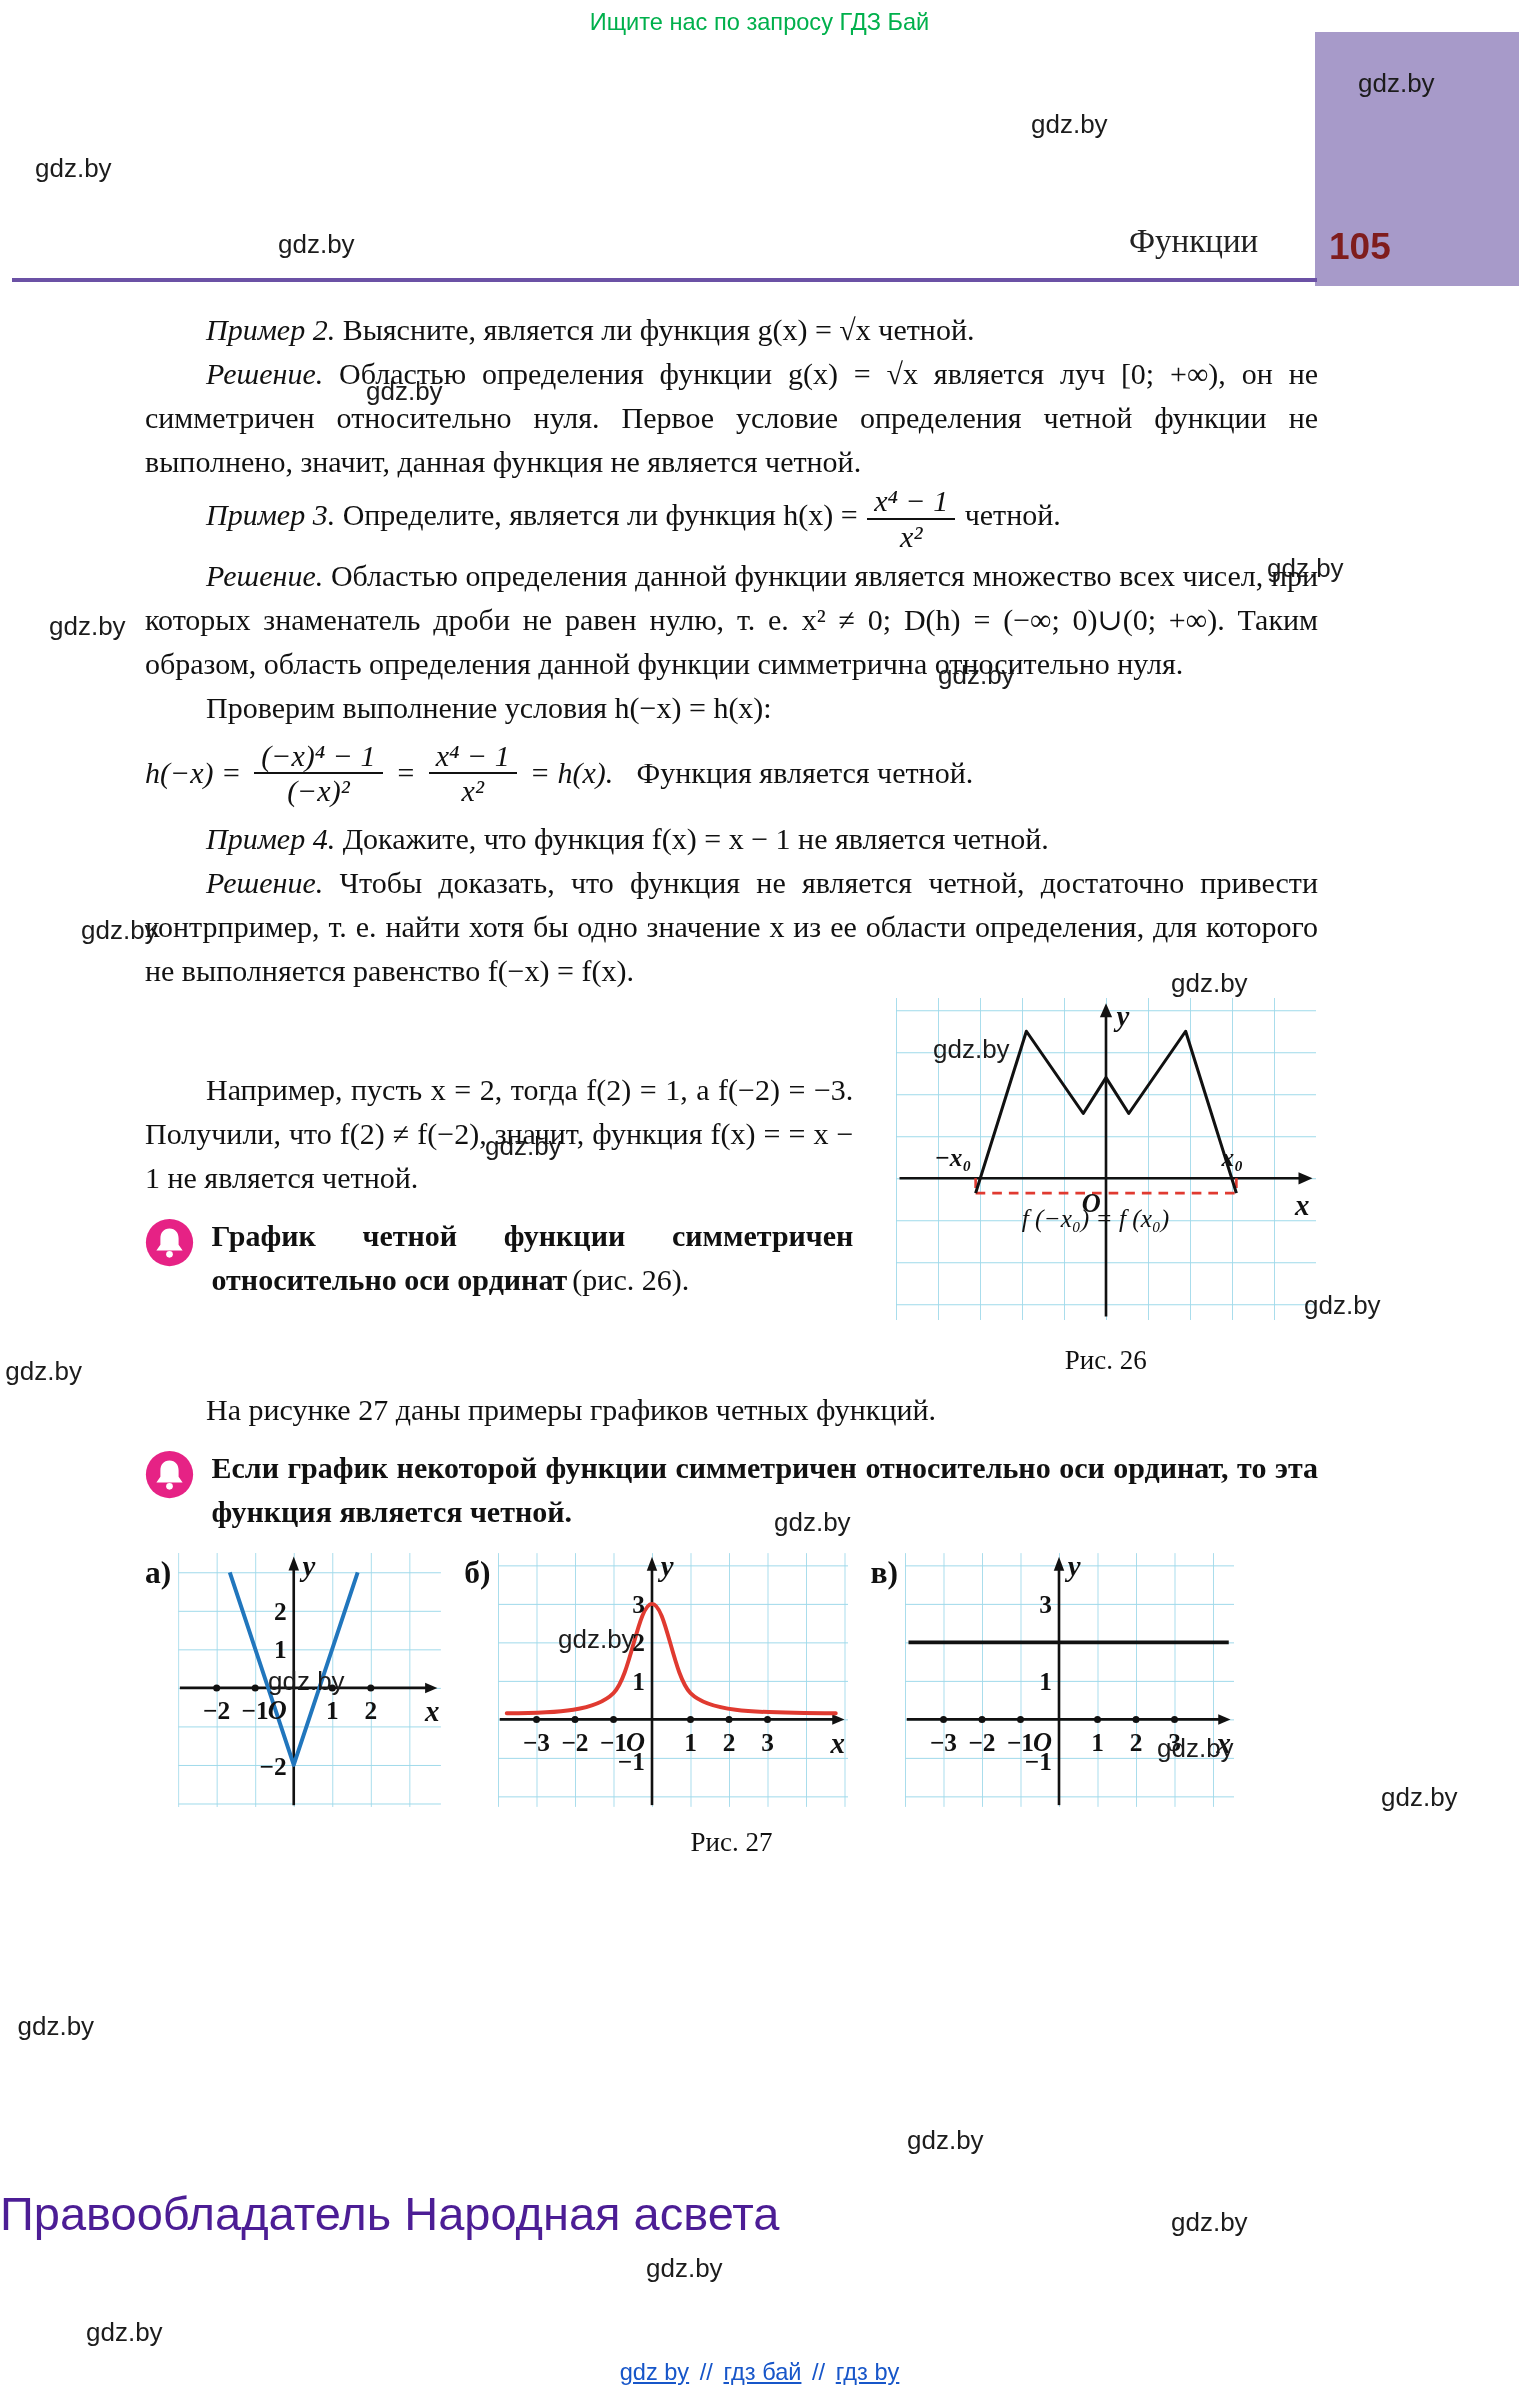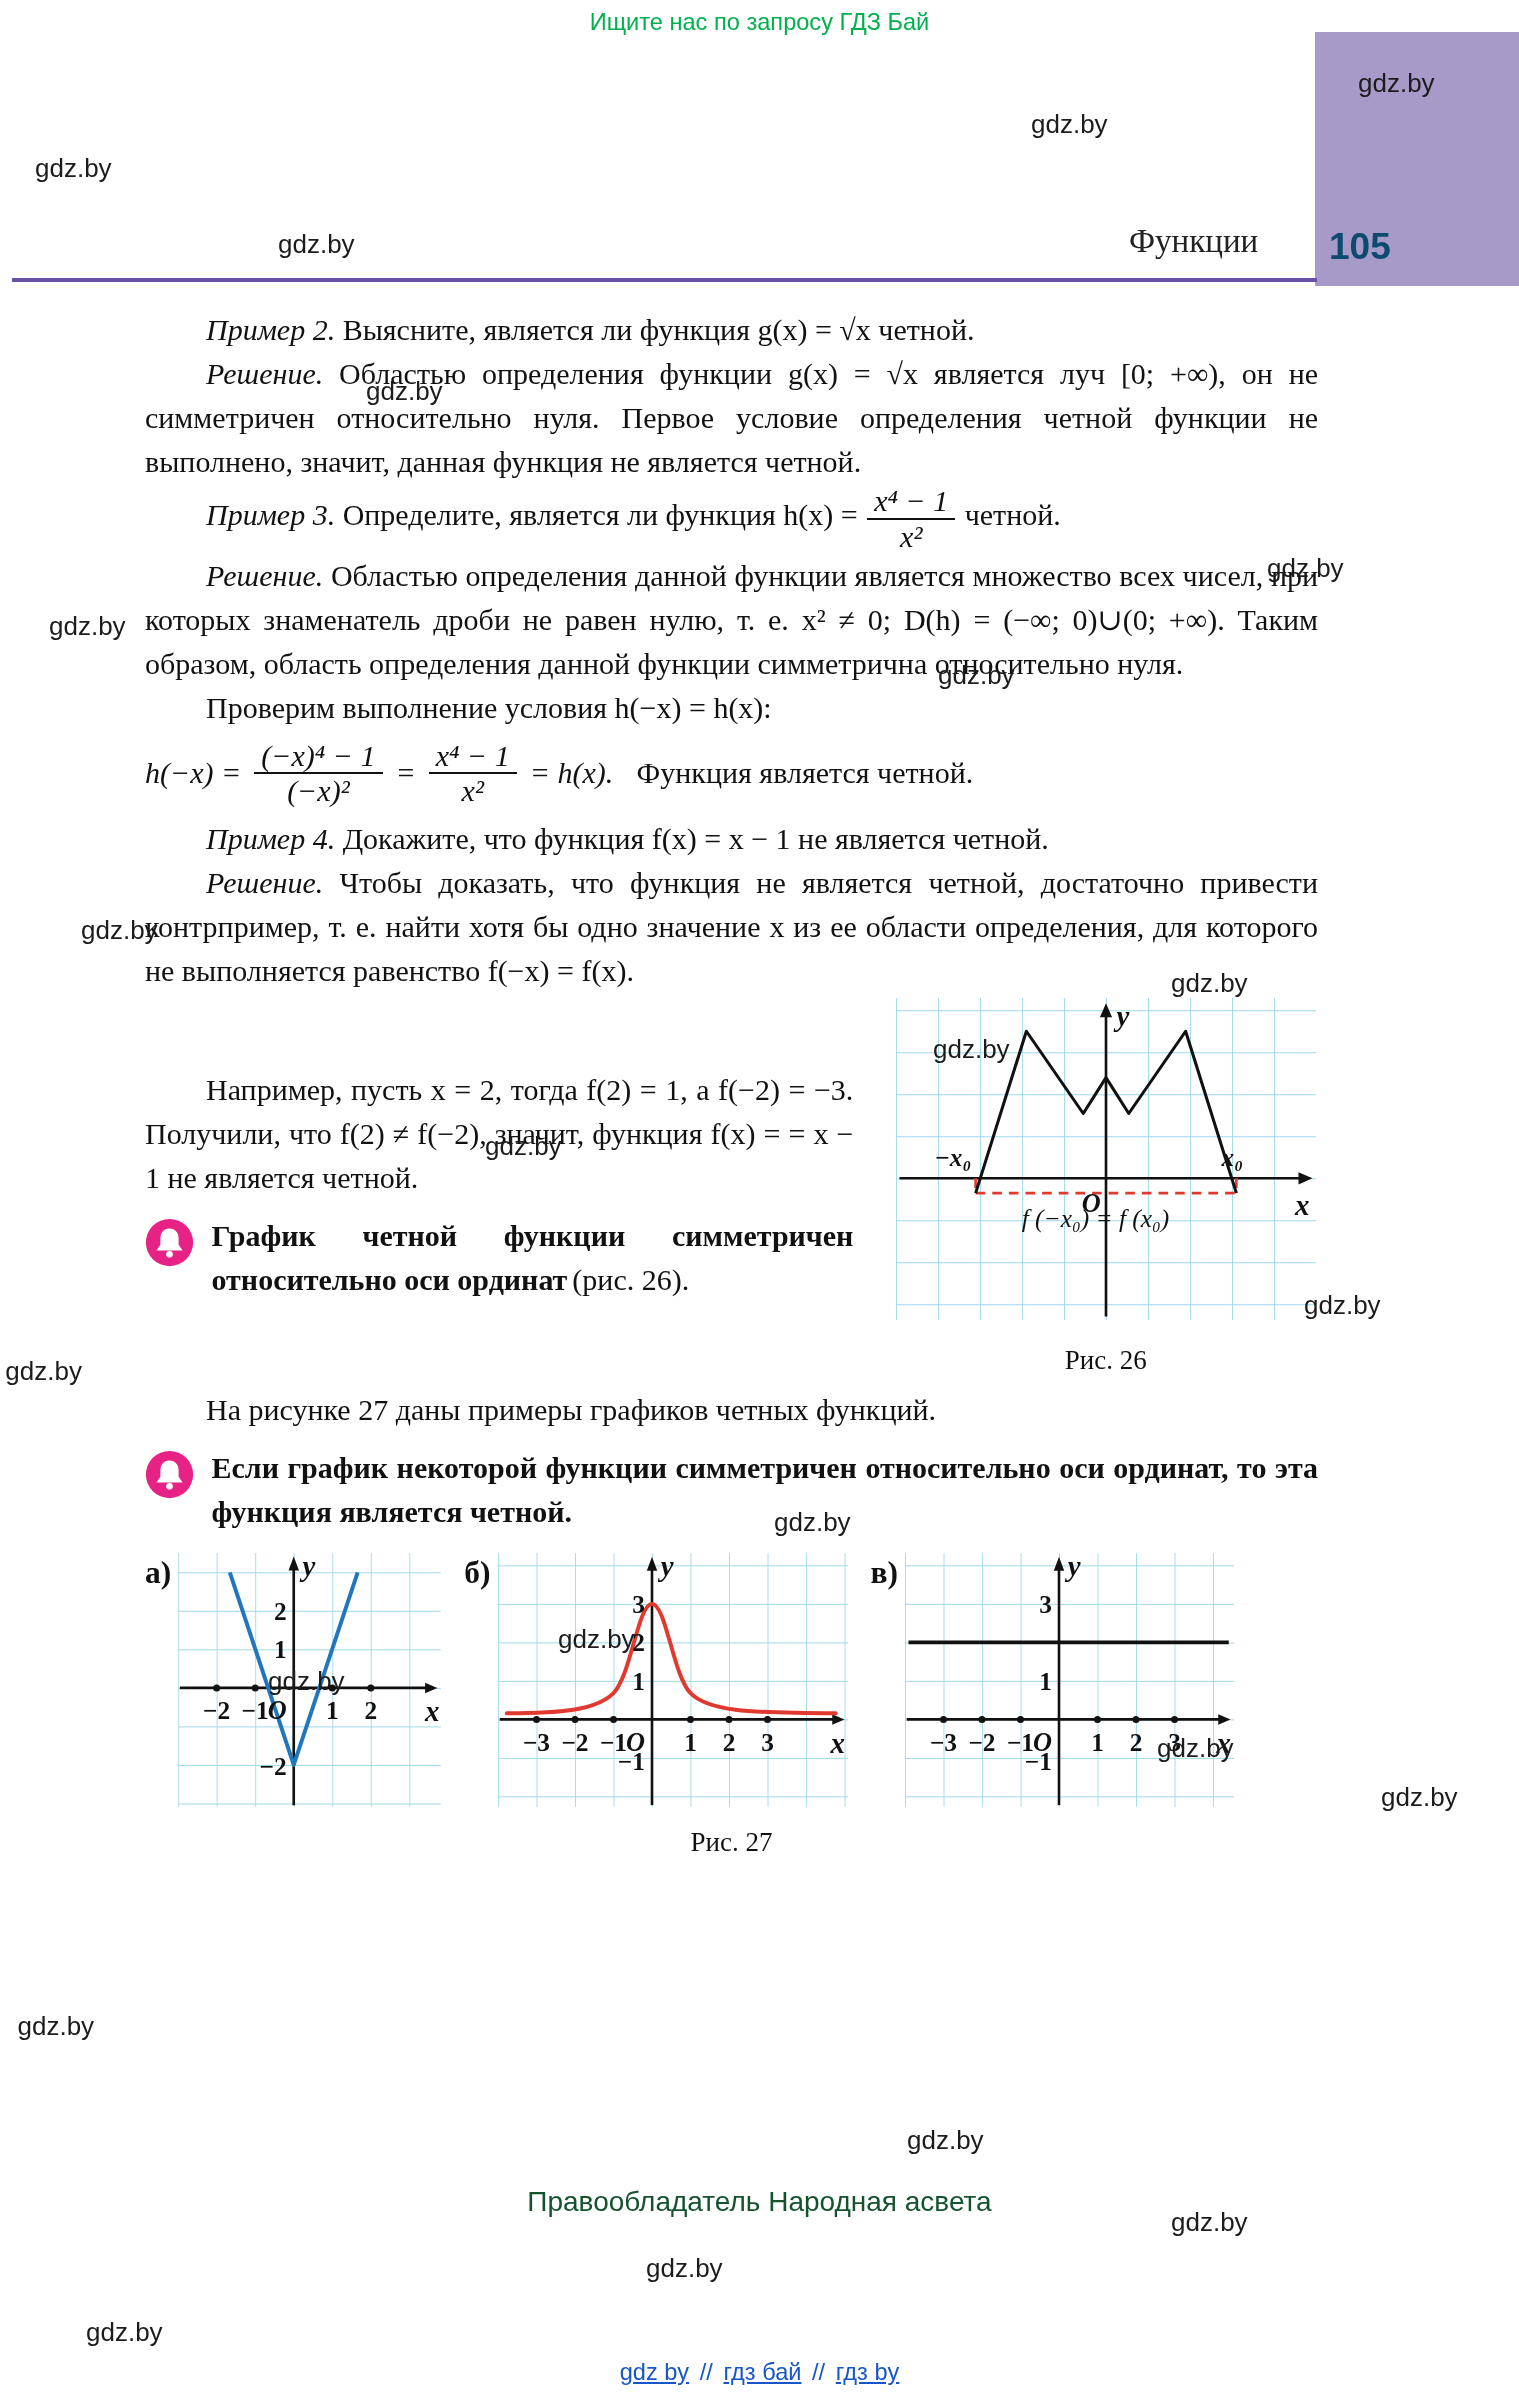--- a/index.html
+++ b/index.html
@@ -6,21 +6,21 @@
   .page{position:relative;width:1519px;height:2401px;background:#ffffff;overflow:hidden;
         font-family:"Liberation Serif","DejaVu Serif",serif;color:#111;}
 
   
   .banner{position:absolute;top:8.8px;left:0;width:100%;text-align:center;
           font-family:"Liberation Sans","DejaVu Sans",sans-serif;font-size:23.6px;color:#00b04c;}
 
   
   .purple-box{position:absolute;left:1315px;top:31.5px;width:204px;height:254px;background:#a79ac9;}
   .page-number{position:absolute;left:14px;bottom:17.5px;font-family:"Liberation Sans","DejaVu Sans",sans-serif;
-               font-size:37px;font-weight:bold;color:#0c4a6e;}
+               font-size:37px;font-weight:bold;color:#7f1d1d;}
   .header-title{position:absolute;top:223px;left:1129px;font-size:33px;color:#222;}
   .header-rule{position:absolute;left:12.3px;top:278px;width:1305px;height:4.4px;background:#6b51a5;}
 
   
   .wm{position:absolute;font-family:"Liberation Sans","DejaVu Sans",sans-serif;font-size:26px;
       color:#1c1c1c;white-space:nowrap;pointer-events:none;}
 
   
   .main{position:absolute;left:145px;top:308px;width:1173px;font-size:30px;line-height:1.47;
         text-align:justify;}
@@ -53,22 +53,22 @@
 
   
   svg text{fill:#111;}
   .tick{font-family:"Liberation Serif","DejaVu Serif",serif;font-weight:bold;font-size:29px;}
   .axl{font-family:"Liberation Serif","DejaVu Serif",serif;font-weight:bold;font-style:italic;font-size:33px;}
   .olab{font-family:"Liberation Serif","DejaVu Serif",serif;font-weight:bold;font-style:italic;font-size:30px;}
   .sublab{font-family:"Liberation Serif","DejaVu Serif",serif;font-weight:bold;font-style:italic;font-size:29px;}
   .eqlab{font-family:"Liberation Serif","DejaVu Serif",serif;font-style:italic;font-size:29px;}
 
   
-  .footer-pink{position:absolute;top:2186px;left:0;width:100%;text-align:center;
-               font-family:"Liberation Sans","DejaVu Sans",sans-serif;font-size:28px;color:#14532d;}
+  .footer-pink{position:absolute;top:2186px;left:0;width:100%;
+               font-family:"Liberation Sans","DejaVu Sans",sans-serif;font-size:47px;color:#4c1d95;}
   .bottom-links{position:absolute;top:2359px;left:0;width:100%;text-align:center;
                 font-family:"Liberation Sans","DejaVu Sans",sans-serif;font-size:23.6px;color:#1756c9;}
   .bottom-links a{color:#1756c9;text-decoration:underline;cursor:pointer;margin:0 5.3px;}
   .bottom-links .sep{color:#1756c9;margin:0 5.3px;}
 </style>
 </head>
 <body>
 
 <div class="page">
 

